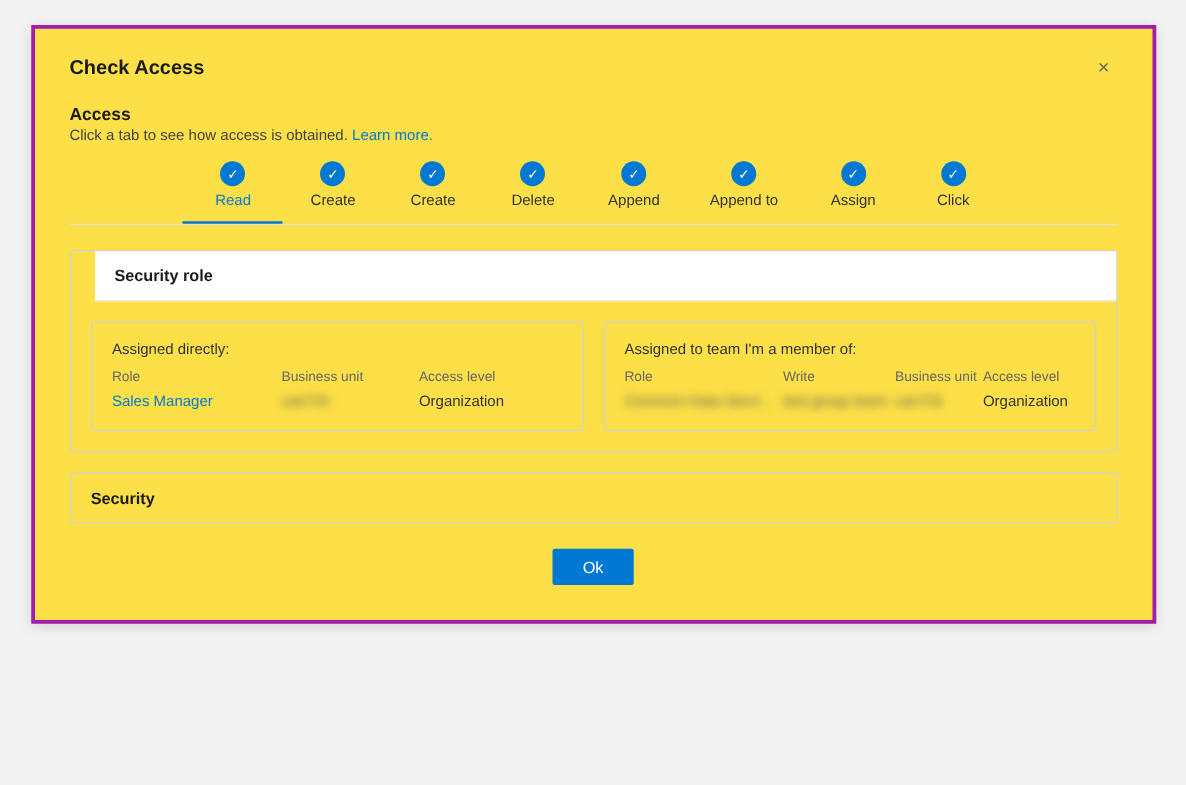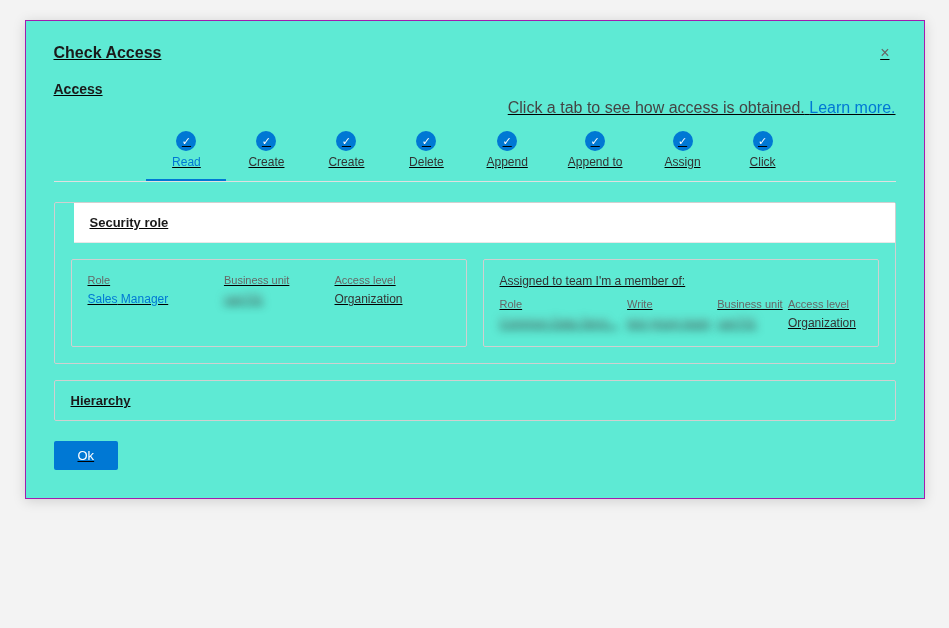--- a/index.html
+++ b/index.html
@@ -7,27 +7,26 @@
       font-family: 'Segoe UI', Tahoma, Geneva, Verdana, sans-serif;
       font-size: 13px;
       background: #f3f3f3;
       display: flex;
       align-items: flex-start;
       justify-content: center;
       min-height: 628px;
       padding: 20px;
     }
     .dialog {
-      background: #5eead4;
+      background: #fde047;
       width: 900px;
-      border: 1px solid #a21caf;
+      border: 3px solid #a21caf;
       box-shadow: 0 2px 12px rgba(0,0,0,0.15);
       position: relative;
       padding: 20px 28px 28px 28px;
-      text-decoration: underline;
     }
     .dialog-header {
       display: flex;
       justify-content: space-between;
       align-items: center;
       margin-bottom: 16px;
     }
     .dialog-title {
       font-size: 16px;
       font-weight: 600;
@@ -45,23 +44,22 @@
     .access-section {
       margin-bottom: 6px;
     }
     .access-heading {
       font-size: 14px;
       font-weight: 600;
       color: #1a1a1a;
       margin-bottom: 2px;
     }
     .access-subtext {
-      font-size: 16px;
+      font-size: 12px;
       color: #444;
-      text-align: right;
     }
     .access-subtext a {
       color: #0078d4;
       text-decoration: none;
     }
     .tabs-container {
       display: flex;
       justify-content: center;
       gap: 0;
       margin-bottom: 20px;
@@ -157,21 +155,21 @@
       border-radius: 2px;
     }
     .hierarchy-header {
       padding: 12px 16px;
       font-size: 13px;
       font-weight: 600;
       color: #1a1a1a;
     }
     .dialog-footer {
       display: flex;
-      justify-content: flex-start;
+      justify-content: center;
       margin-top: 20px;
     }
     .ok-btn {
       background: #0078d4;
       color: #fff;
       border: none;
       padding: 7px 24px;
       font-size: 13px;
       cursor: pointer;
       border-radius: 2px;
@@ -229,20 +227,21 @@
       <div class="check-icon">✓</div>
       <span class="tab-label">Click</span>
     </div>
   </div>
 
   <div class="section-box">
     <div class="section-header">Security role</div>
     <div class="section-content">
 
       <div class="assignment-box">
+        <div class="assignment-title">Assigned directly:</div>
         <table class="assignment-table">
           <thead>
             <tr>
               <th>Role</th>
               <th>Business unit</th>
               <th>Access level</th>
             </tr>
           </thead>
           <tbody>
             <tr>
@@ -283,19 +282,19 @@
               <td>Organization</td>
             </tr>
           </tbody>
         </table>
       </div>
 
     </div>
   </div>
 
   <div class="hierarchy-section">
-    <div class="hierarchy-header">Hierarchy</div>
+    <div class="hierarchy-header">Security</div>
   </div>
 
   <div class="dialog-footer">
     <button class="ok-btn">Ok</button>
   </div>
 </div>
 
 </body></html>

